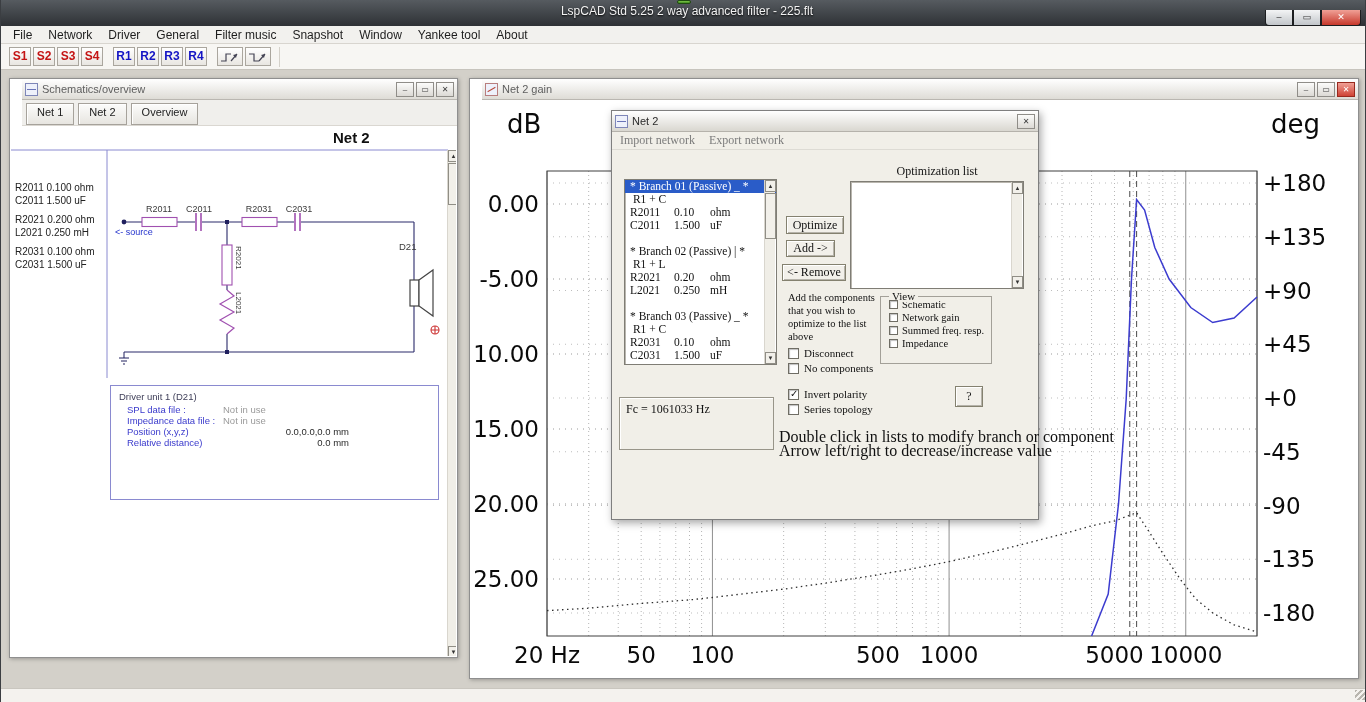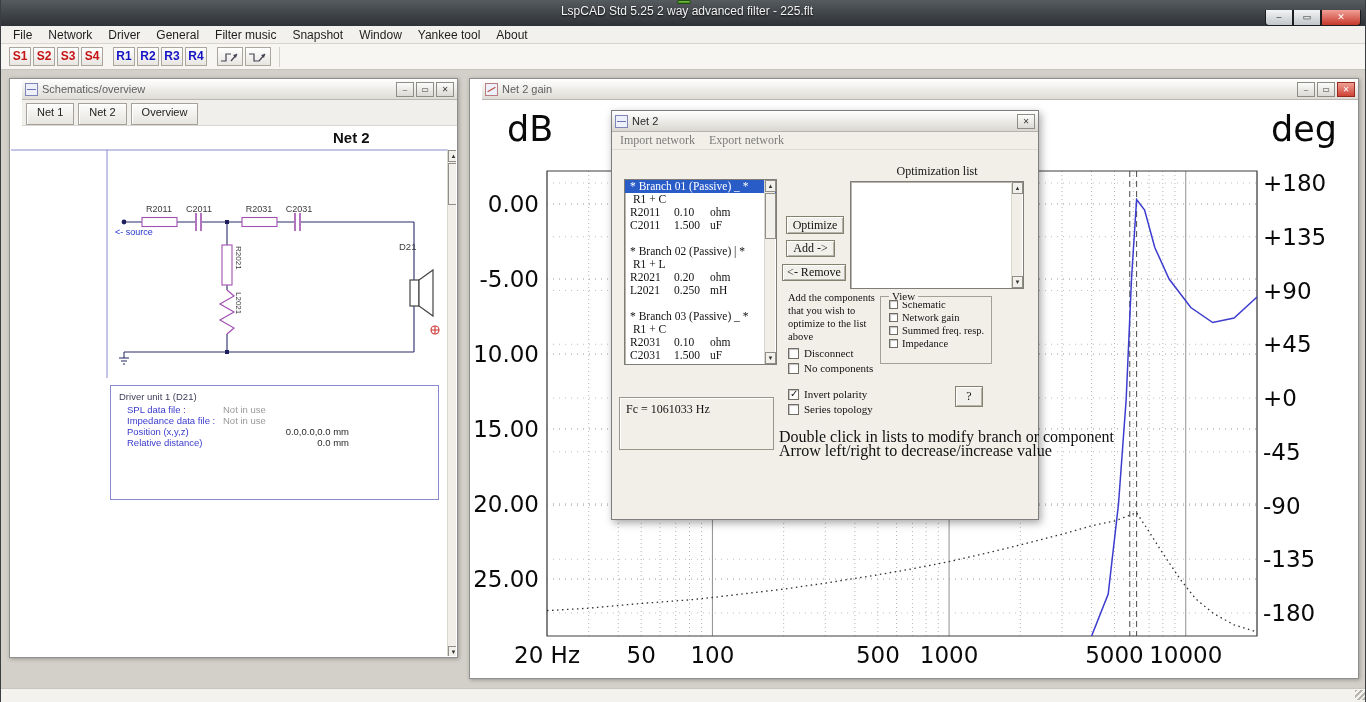--- a/index.html
+++ b/index.html
@@ -80,21 +80,21 @@
 
   
   .sb-v { position:absolute; width:11px; background:#f0eee7; border-left:1px solid #d9d6ce; }
   .sb-btn { position:absolute; left:0; width:11px; height:12px; background:#f2f0ea; border:1px solid #908e86;
     font-size:6px; line-height:10px; text-align:center; color:#333; }
   .sb-thumb { position:absolute; left:0; width:11px; background:#f2f0ea; border:1px solid #908e86; }
 
   
   #gain-win { left:468px; top:8px; width:890px; height:601px; }
   #gain-content { position:absolute; left:1px; right:1px; top:22px; bottom:1px; background:#fff; overflow:hidden; }
-  .axis-corner { position:absolute; font-family:"DejaVu Sans",sans-serif; font-size:35px; color:#0a0a0a;text-align:center; }
+  .axis-corner { position:absolute; font-family:"DejaVu Sans",sans-serif; font-size:26px; color:#0a0a0a;text-align:center; }
   #db-label { left:36px; top:8px; }
   #deg-label { left:800px; top:8px; }
   .tick { position:absolute; font-family:"DejaVu Sans",sans-serif; font-size:23px; color:#0a0a0a; height:26px; }
   .tick-db { left:0; width:68px; text-align:right; }
   .tick-deg { left:792px; width:92px; text-align:left; }
   .tick-freq { width:110px; text-align:center; top:541px; }
 
   
   #net2-dialog { position:absolute; left:610px; top:110px; width:428px; height:410px; background:#f1efe8;
     border:1px solid #7f7f7f; box-shadow:2px 3px 8px rgba(0,0,0,.35); z-index:50;
@@ -209,20 +209,28 @@
         <div class="wcap">✕</div>
       </div>
     </div>
     <div id="schem-tabs">
         <span class="tab-btn">Net 1</span>
         <span class="tab-btn">Net 2</span>
         <span class="tab-btn">Overview</span>
       </div>
     <div id="schem-content">
       <div id="net-label">Net 2</div>
+      <div id="comp-list">
+          <div class="comp-row">R2011 0.100 ohm</div>
+          <div class="comp-row">C2011 1.500 uF</div>
+          <div class="comp-row gap">R2021 0.200 ohm</div>
+          <div class="comp-row">L2021 0.250 mH</div>
+          <div class="comp-row gap">R2031 0.100 ohm</div>
+          <div class="comp-row">C2031 1.500 uF</div>
+        </div>
 
       <svg id="schematic-svg" style="position:absolute;left:0;top:0" width="447" height="255">
 
         <line x1="0" y1="23" x2="437" y2="23" stroke="#8a8ad0" stroke-width="1"></line>
         <line x1="96" y1="23" x2="96" y2="251" stroke="#8a8ad0" stroke-width="1"></line>
 
         <path d="M113,95 H131 M166,95 H184 M191,95 H231 M266,95 H283 M290,95 H403 M403,95 V153 M216,95 V118 M216,158 V163 M216,207 V225 M113,225 H403 M403,225 V179" stroke="#2b2b6b" stroke-width="1.1" fill="none"></path>
 
         <circle cx="113" cy="95" r="2.4" fill="#20205e"></circle>
         <path d="M113,225 V231 M108,231 H118 M110,234 H116 M112,237 H114" stroke="#20205e" stroke-width="1" fill="none"></path>

